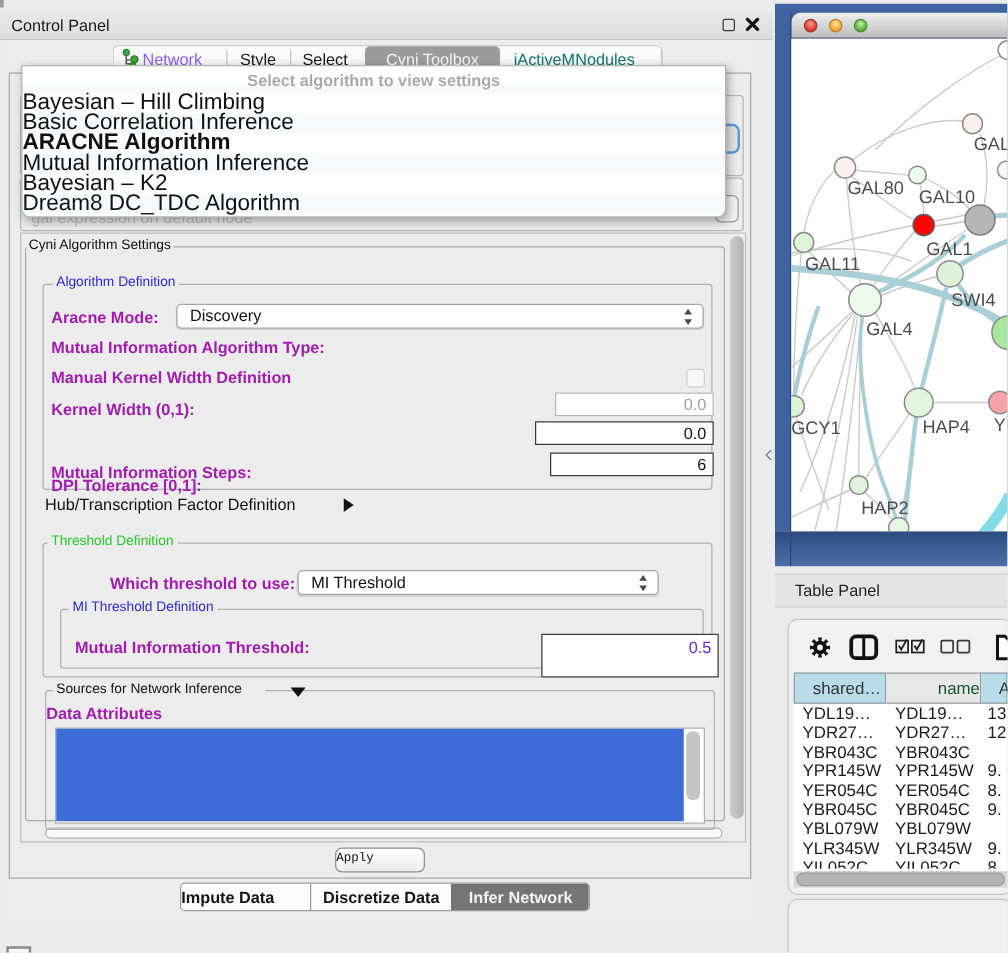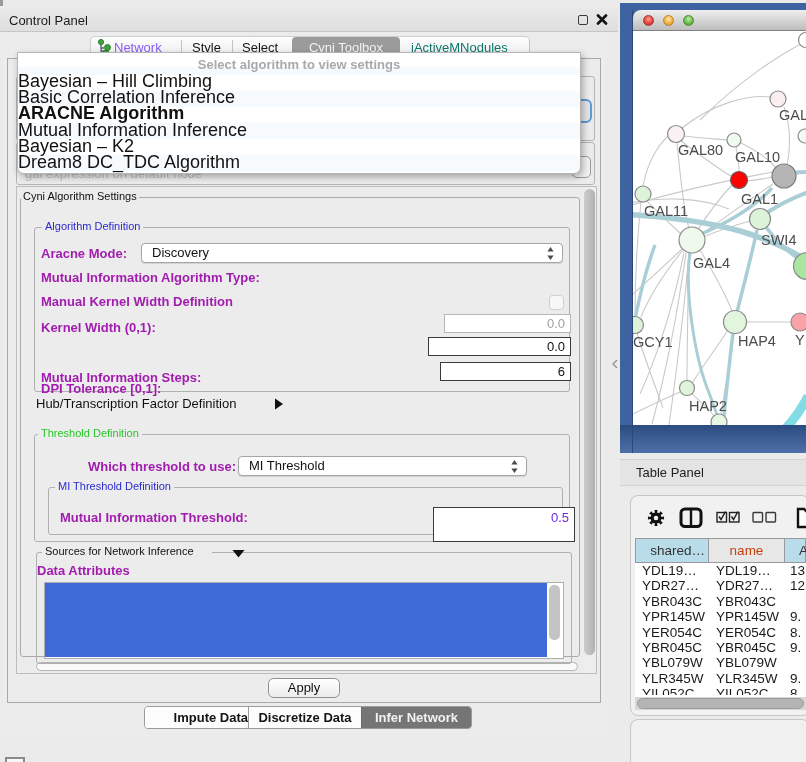--- a/index.html
+++ b/index.html
@@ -107,24 +107,24 @@
 <div class="gt" style="left:42px;top:545px;color:#111;padding-right:18px;">Sources for Network Inference</div>
 <svg class="abs" style="left:232px;top:549px" width="13" height="9">
       <path d="M0.5 1 H12.5 L6.5 8.5 Z" fill="#111"></path>
     </svg>
 <div class="lbl" style="left:37px;top:563px;">Data Attributes</div>
 
 <div class="abs" style="left:44px;top:582px;width:520px;height:77px;border:1px solid #aeaeae;background:#fff;"></div>
 <div class="abs" style="left:45px;top:583px;width:502px;height:74px;background:#3d6cd6;"></div>
 <div class="abs" style="left:549px;top:585px;width:11px;height:55px;background:#c4c4c4;border-radius:5px;"></div>
 
-<div class="abs" style="left:268px;top:678px;width:72px;height:20px;border:1px solid #8f8f8f;border-radius:5.5px;background:linear-gradient(#ffffff,#ececec);font-size:13px;color:#111;text-align:center;line-height:18px;">Apply</div>
+<div class="abs" style="left:268px;top:678px;width:72px;height:20px;border:1px solid #8f8f8f;border-radius:5.5px;background:linear-gradient(#ffffff,#ececec);font-size:10px;color:#111;line-height:18px;font-family:Liberation Mono, monospace;">Apply</div>
 
 <div class="abs" style="left:144px;top:706px;width:328px;height:23px;border:1px solid #9b9b9b;border-radius:4px;overflow:hidden;display:flex;font-size:13px;font-weight:bold;">
-<div style="width:103px;background:#fcfcfc;color:#141414;text-align:right;line-height:21px;">Impute Data</div>
+<div style="width:103px;background:#fcfcfc;color:#141414;text-align:left;line-height:21px;">Impute Data</div>
 <div style="width:113px;background:#fcfcfc;color:#141414;text-align:center;line-height:21px;border-left:1px solid #9b9b9b;">Discretize Data</div>
 <div style="flex:1;background:#757575;color:#f2f2f2;text-align:center;line-height:21px;border-left:1px solid #6a6a6a;">Infer Network</div>
 </div>
 
 <div class="abs" style="left:5px;top:757px;width:20px;height:10px;border:2px solid #8a8a8a;background:#f7f7f7;"></div>
 
 <svg class="abs" style="left:612px;top:360px" width="6" height="8">
       <path d="M5 0 L1 4 L5 8" stroke="#8a8a8a" stroke-width="1.2" fill="none"></path>
     </svg>
 
@@ -241,21 +241,21 @@
 <svg class="abs" style="left:752px;top:511px" width="26" height="13">
 <rect x="1" y="1.5" width="9.5" height="9.5" rx="1" fill="none" stroke="#3a3a3a" stroke-width="1.4"></rect>
 <rect x="14" y="1.5" width="9.5" height="9.5" rx="1" fill="none" stroke="#3a3a3a" stroke-width="1.4"></rect>
 </svg>
 <svg class="abs" style="left:796px;top:507px" width="12" height="22">
       <path d="M2 2 H8 L14 8 V20 H2 Z" fill="#fff" stroke="#111" stroke-width="2.4"></path>
     </svg>
 
 <div class="abs" style="left:635px;top:538px;width:171px;height:159px;background:#fff;"></div>
 <div class="abs" style="left:635px;top:538px;width:74px;height:25px;background:#b9dcea;border:1px solid #9a9a9a;font-size:13.5px;color:#333;text-align:right;padding-right:3px;line-height:23px;">shared…</div>
-<div class="abs" style="left:709px;top:538px;width:76px;height:25px;background:#e7e7e7;border:1px solid #9a9a9a;border-left:none;font-size:13.5px;color:#c2410c;text-align:center;line-height:23px;">name</div>
+<div class="abs" style="left:709px;top:538px;width:76px;height:25px;background:#e7e7e7;border:1px solid #9a9a9a;border-left:none;font-size:13.5px;color:#14532d;text-align:right;line-height:23px;">name</div>
 <div class="abs" style="left:785px;top:538px;width:21px;height:25px;background:#b9dcea;border:1px solid #9a9a9a;border-left:none;font-size:13.5px;color:#333;line-height:23px;padding-left:14px;">A</div>
 <div class="abs" style="left:642px;top:563px;width:70px;font-size:13.5px;color:#1a1a1a;line-height:15.4px;">YDL19…<br>YDR27…<br>YBR043C<br>YPR145W<br>YER054C<br>YBR045C<br>YBL079W<br>YLR345W<br>YIL052C</div>
 <div class="abs" style="left:716px;top:563px;width:70px;font-size:13.5px;color:#1a1a1a;line-height:15.4px;">YDL19…<br>YDR27…<br>YBR043C<br>YPR145W<br>YER054C<br>YBR045C<br>YBL079W<br>YLR345W<br>YIL052C</div>
 <div class="abs" style="left:790px;top:563px;width:20px;font-size:13.5px;color:#1a1a1a;line-height:15.4px;">13<br>12<br><br>9.<br>8.<br>9.<br><br>9.<br>8</div>
 <div class="abs" style="left:635px;top:695px;width:171px;height:2px;background:#fff;"></div>
 
 <div class="abs" style="left:635px;top:697px;width:171px;height:13px;background:#d7d7d7;"></div>
 <div class="abs" style="left:637px;top:698px;width:167px;height:11px;background:#b4b4b4;border:1px solid #9c9c9c;border-radius:5.5px;"></div>
 
 <div class="abs" style="left:630px;top:719px;width:180px;height:50px;background:#f0f0f0;border:1px solid #c6c6c6;border-radius:8px;"></div>

